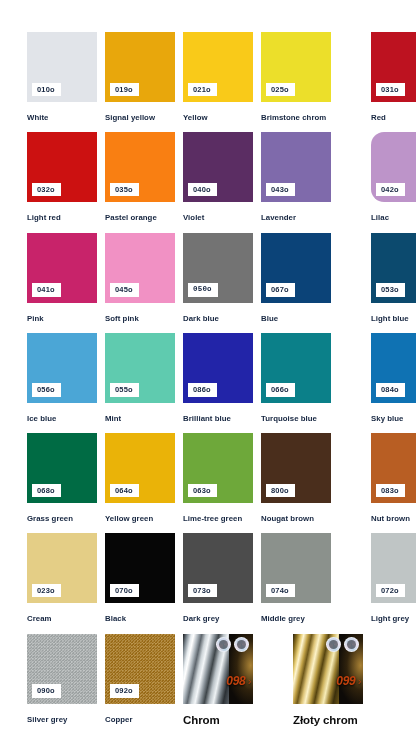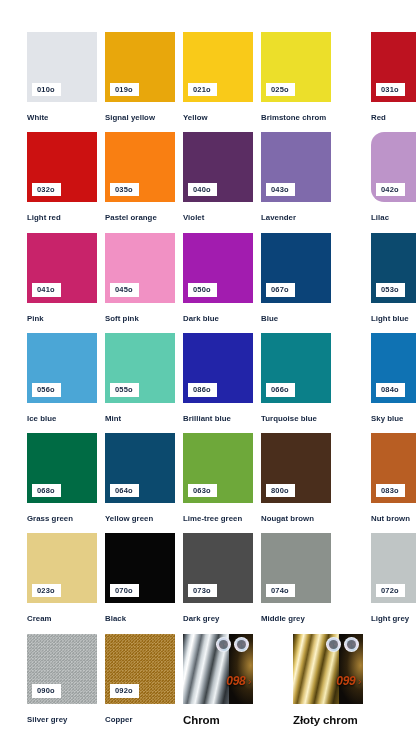--- a/index.html
+++ b/index.html
@@ -235,21 +235,21 @@
         <div class="name">Pink</div>
       </div>
       <div class="cell">
         <div class="chip" style="background: rgb(241, 145, 196);">
           <div class="grain"></div>
           <div class="code">045o</div>
         </div>
         <div class="name">Soft pink</div>
       </div>
       <div class="cell">
-        <div class="chip" style="background: #a21caf;">
+        <div class="chip" style="background: #737373; font-family: Liberation Mono, monospace;">
           <div class="grain"></div>
           <div class="code">050o</div>
         </div>
         <div class="name">Dark blue</div>
       </div>
       <div class="cell">
         <div class="chip" style="background: rgb(11, 67, 120);">
           <div class="grain"></div>
           <div class="code">067o</div>
         </div>
@@ -302,21 +302,21 @@
     </div>
     <div class="row">
       <div class="cell">
         <div class="chip" style="background: rgb(0, 107, 68);">
           <div class="grain"></div>
           <div class="code">068o</div>
         </div>
         <div class="name">Grass green</div>
       </div>
       <div class="cell">
-        <div class="chip" style="background: #0c4a6e;">
+        <div class="chip" style="background: #eab308;">
           <div class="grain"></div>
           <div class="code">064o</div>
         </div>
         <div class="name">Yellow green</div>
       </div>
       <div class="cell">
         <div class="chip" style="background: rgb(110, 168, 58);">
           <div class="grain"></div>
           <div class="code">063o</div>
         </div>

